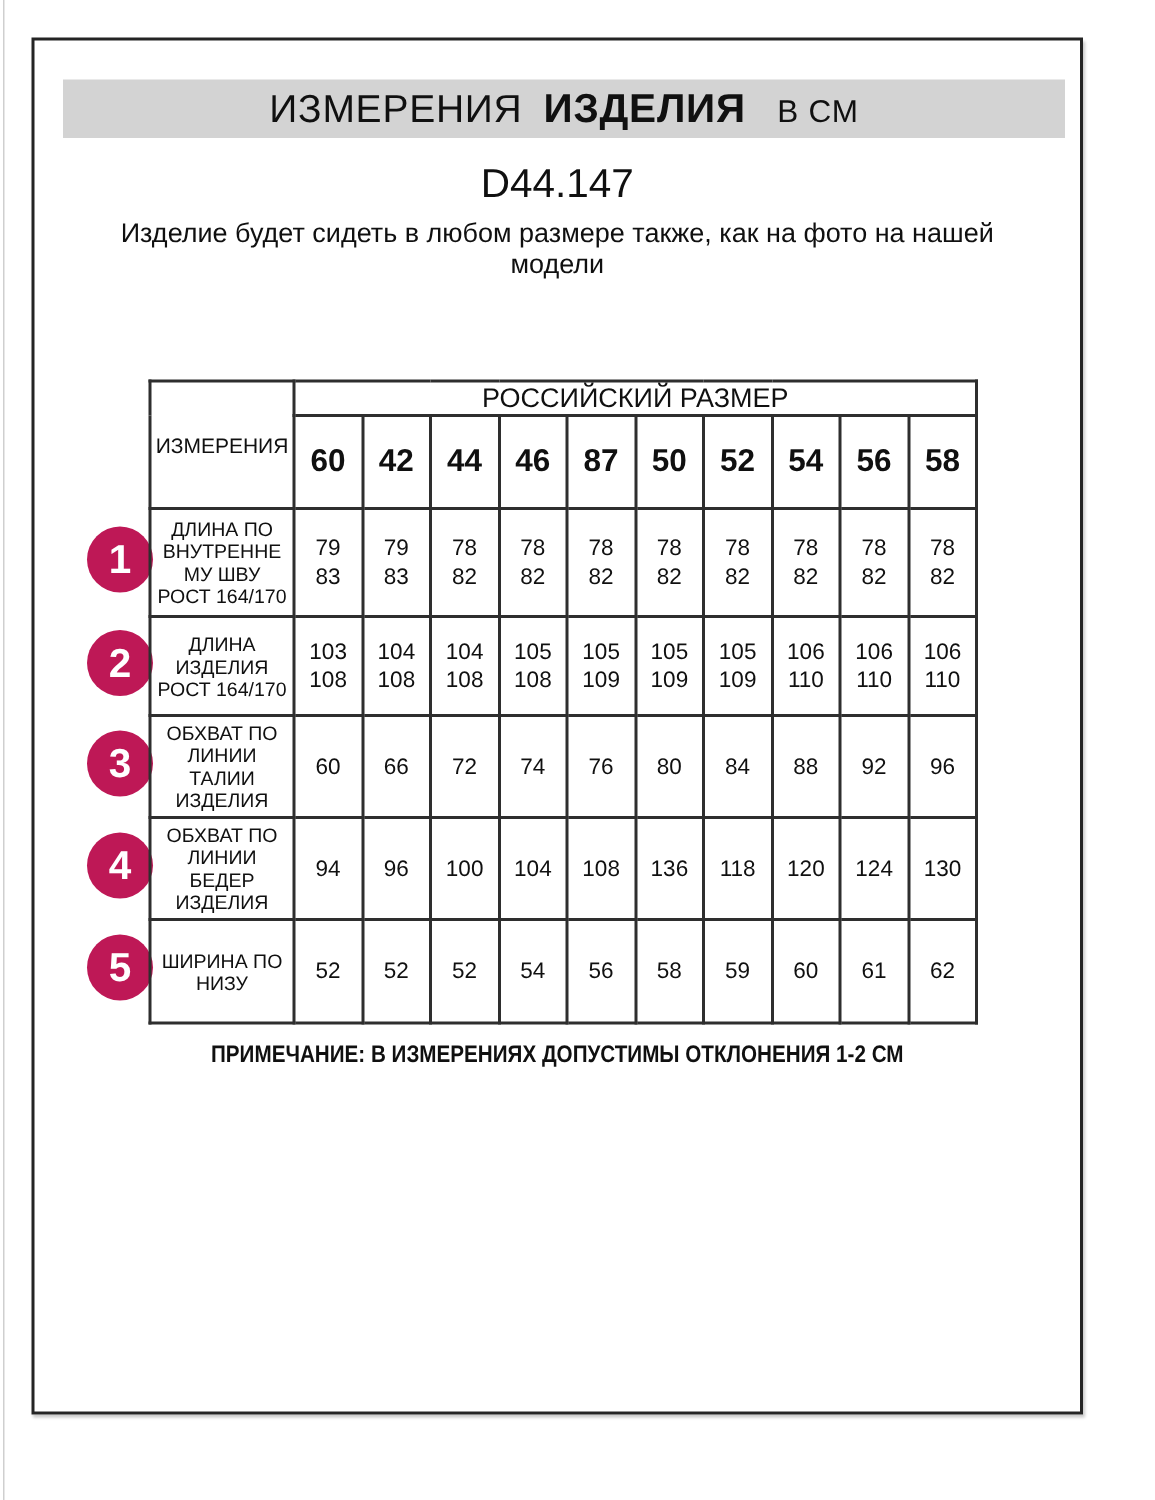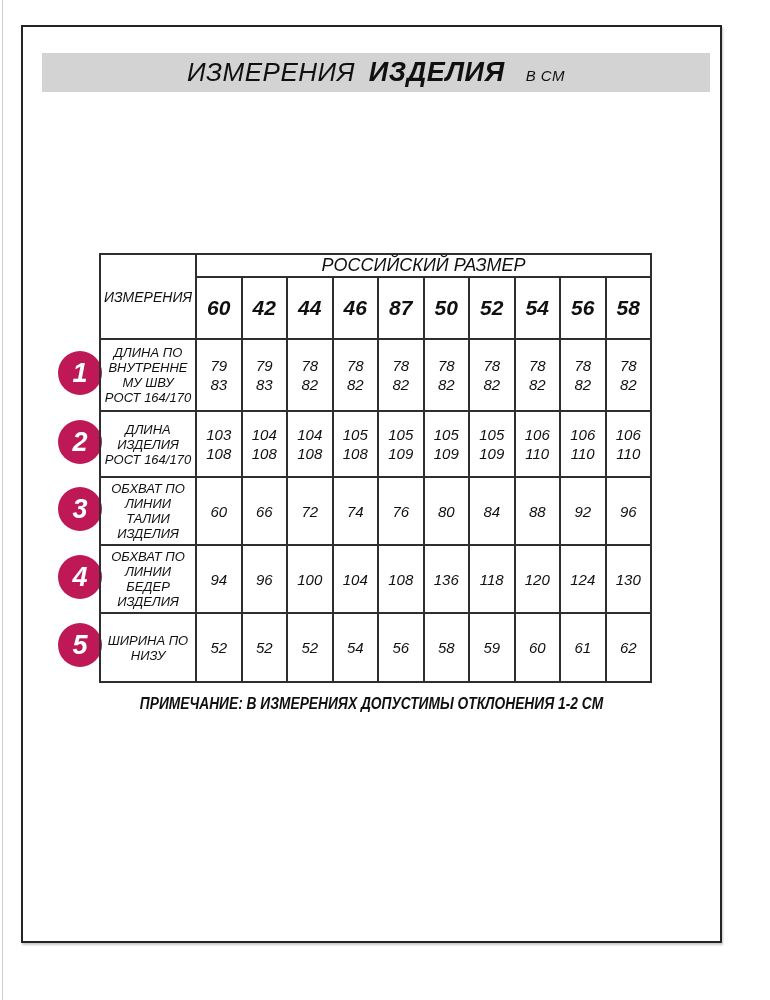--- a/index.html
+++ b/index.html
@@ -28,41 +28,40 @@
   }
   .frame {
     position: absolute;
     left: 21px;
     top: 25px;
     width: 697px;
     height: 914px;
     border: 2px solid #242424;
     box-shadow: 1px 2px 2px rgba(0,0,0,0.22);
     background: #ffffff;
-    font-style: italic;
   }
   
   .title-bar {
     position: absolute;
     left: 19px;
     top: 26px;
     width: 668px;
     height: 39px;
     background: #d3d3d3;
     display: flex;
     align-items: center;
     justify-content: center;
   }
   .title-inner {
     display: flex;
     align-items: baseline;
   }
   .t-main { font-size: 26px; font-weight: normal; letter-spacing: 0.5px; }
   .t-bold { font-size: 27px; font-weight: bold; margin-left: 14px; letter-spacing: 0.5px; }
-  .t-units { font-size: 15px; font-weight: normal; margin-left: 21px; letter-spacing: 0.5px; }
+  .t-units { font-size: 21px; font-weight: normal; margin-left: 21px; letter-spacing: 0.5px; }
   .code {
     position: absolute;
     left: 0;
     top: 80px;
     width: 100%;
     text-align: center;
     font-size: 27px;
   }
   .subtitle {
     position: absolute;
@@ -153,21 +152,24 @@
   <div class="frame">
 
     <div class="title-bar">
       <div class="title-inner">
         <span class="t-main">ИЗМЕРЕНИЯ</span>
         <span class="t-bold">ИЗДЕЛИЯ</span>
         <span class="t-units">В СМ</span>
       </div>
     </div>
 
-
+    <div class="code">D44.147</div>
+
+    <div class="subtitle">Изделие будет сидеть в любом размере также, как на фото на нашей
+модели</div>
 
     <div class="badge badge-1">1</div>
     <div class="badge badge-2">2</div>
     <div class="badge badge-3">3</div>
     <div class="badge badge-4">4</div>
     <div class="badge badge-5">5</div>
 
     <table class="size-table">
       <colgroup>
         <col class="c-label">

